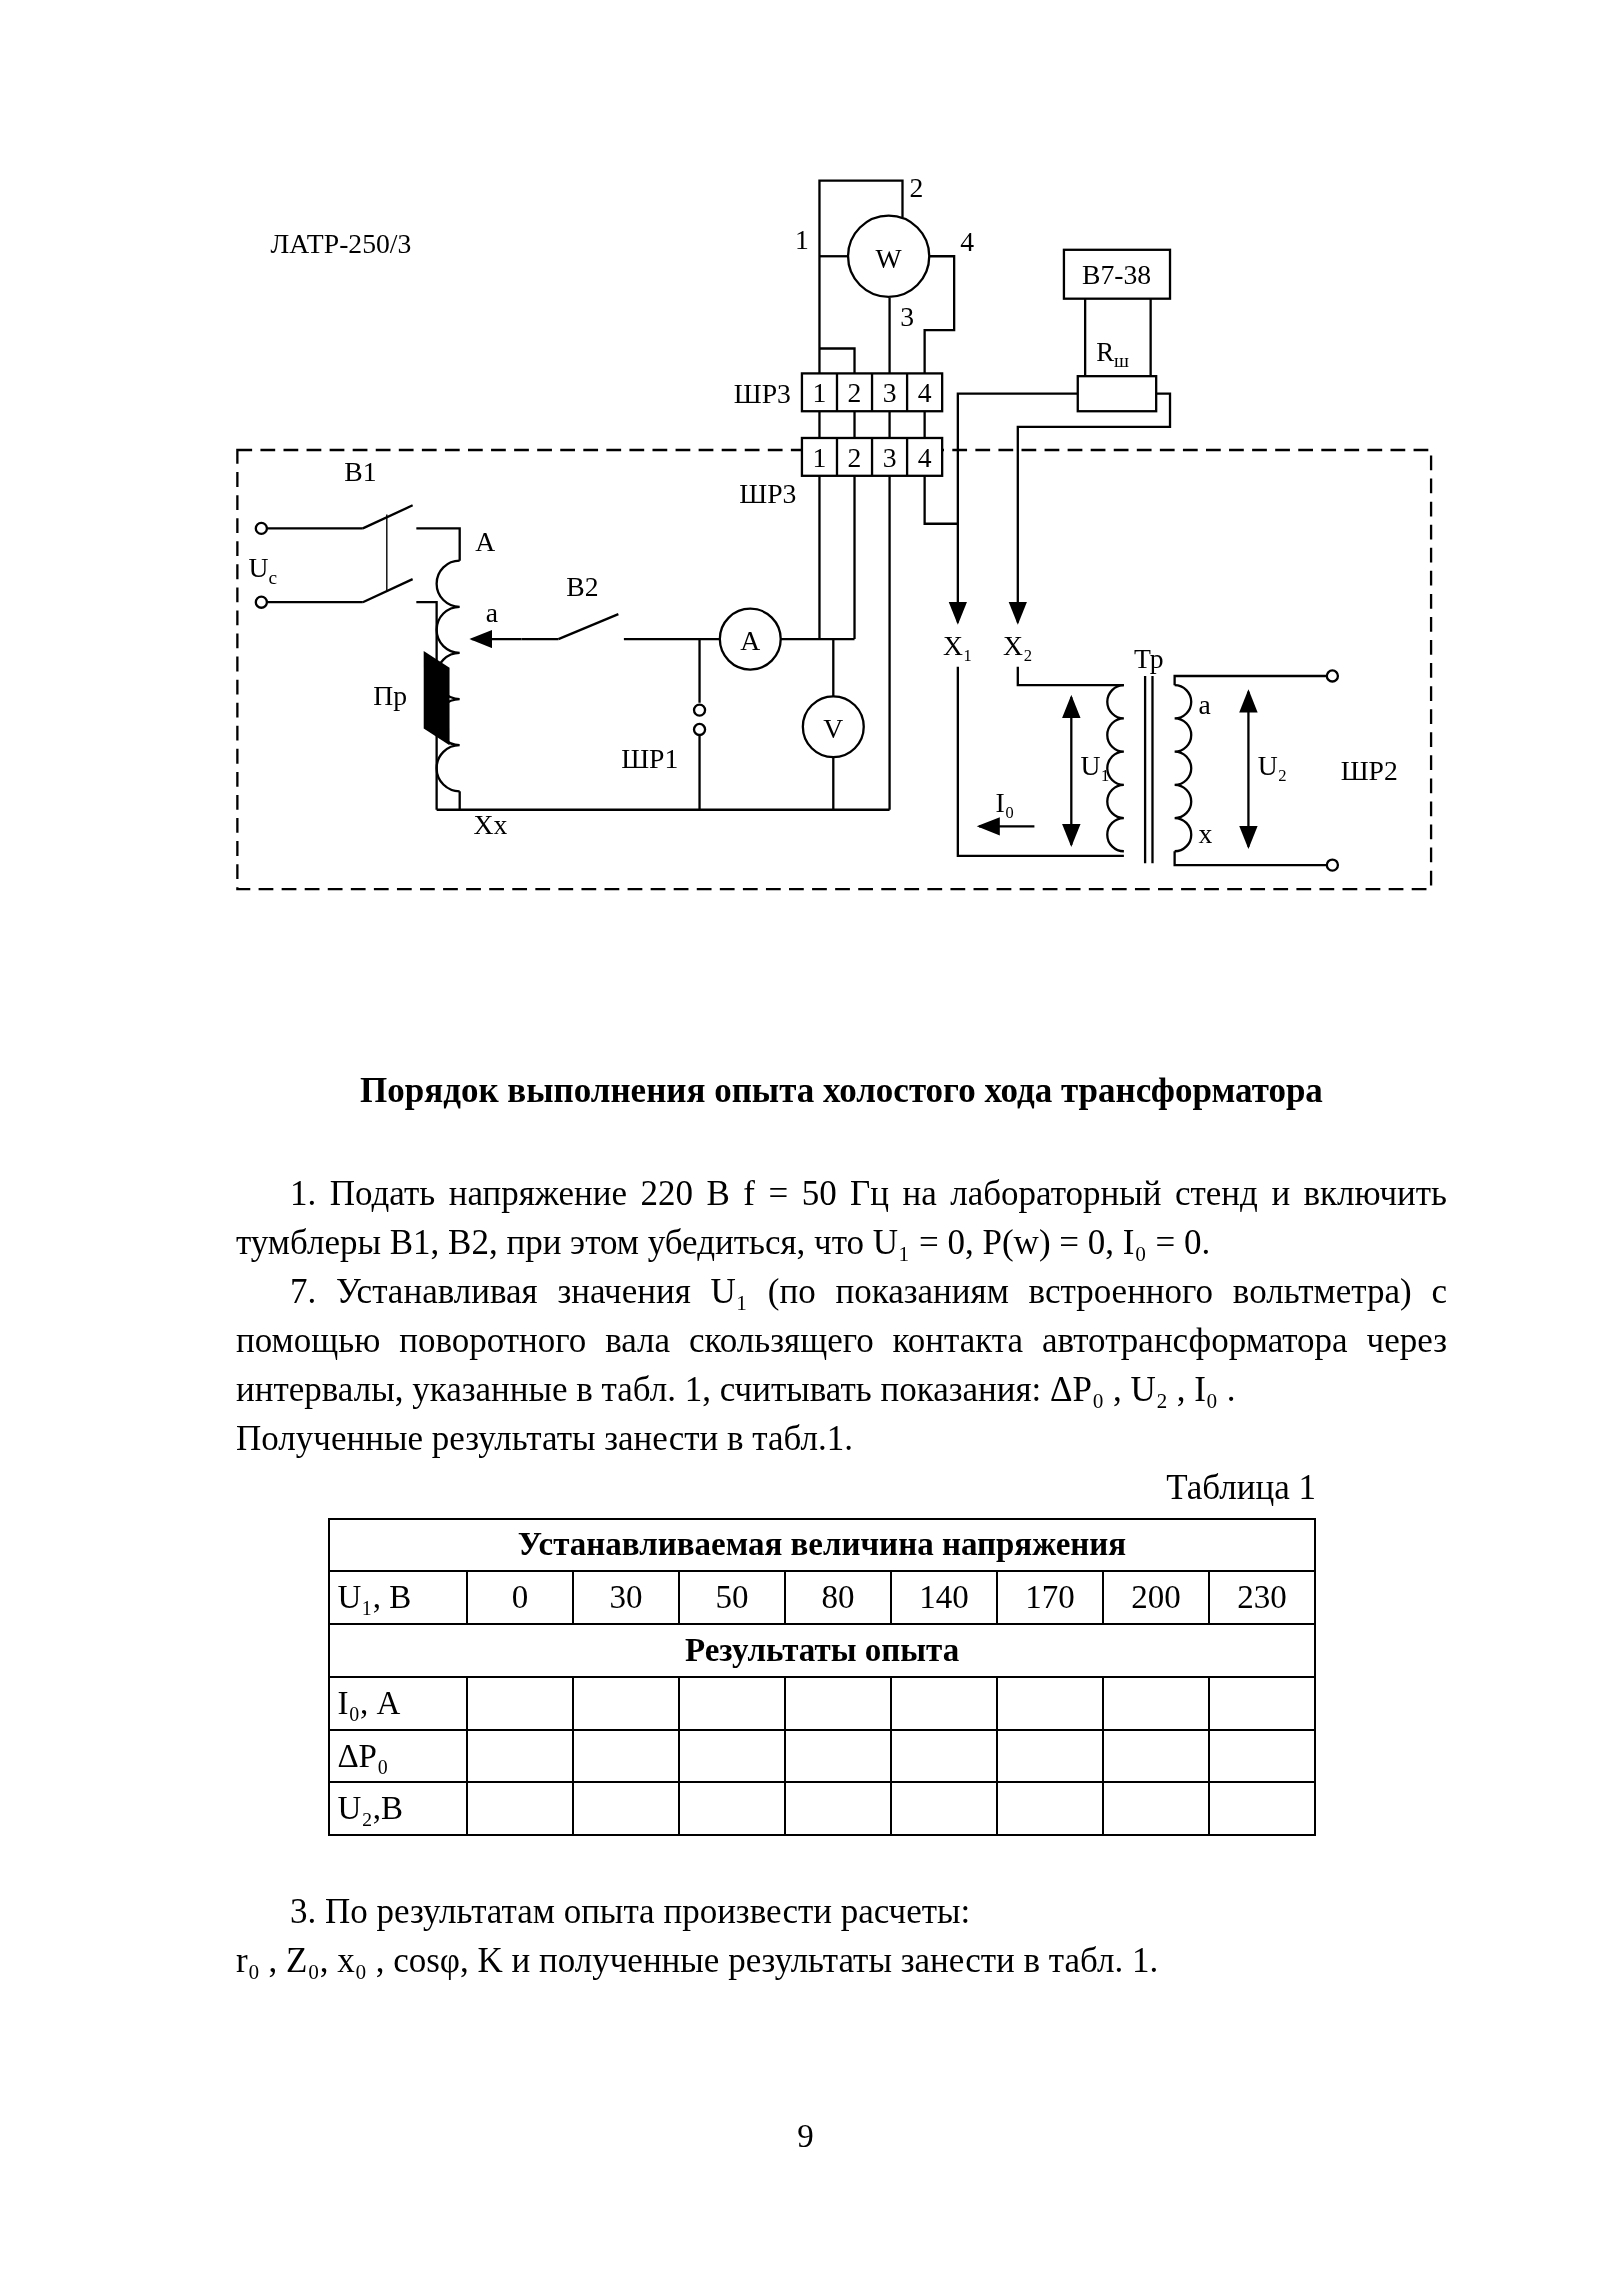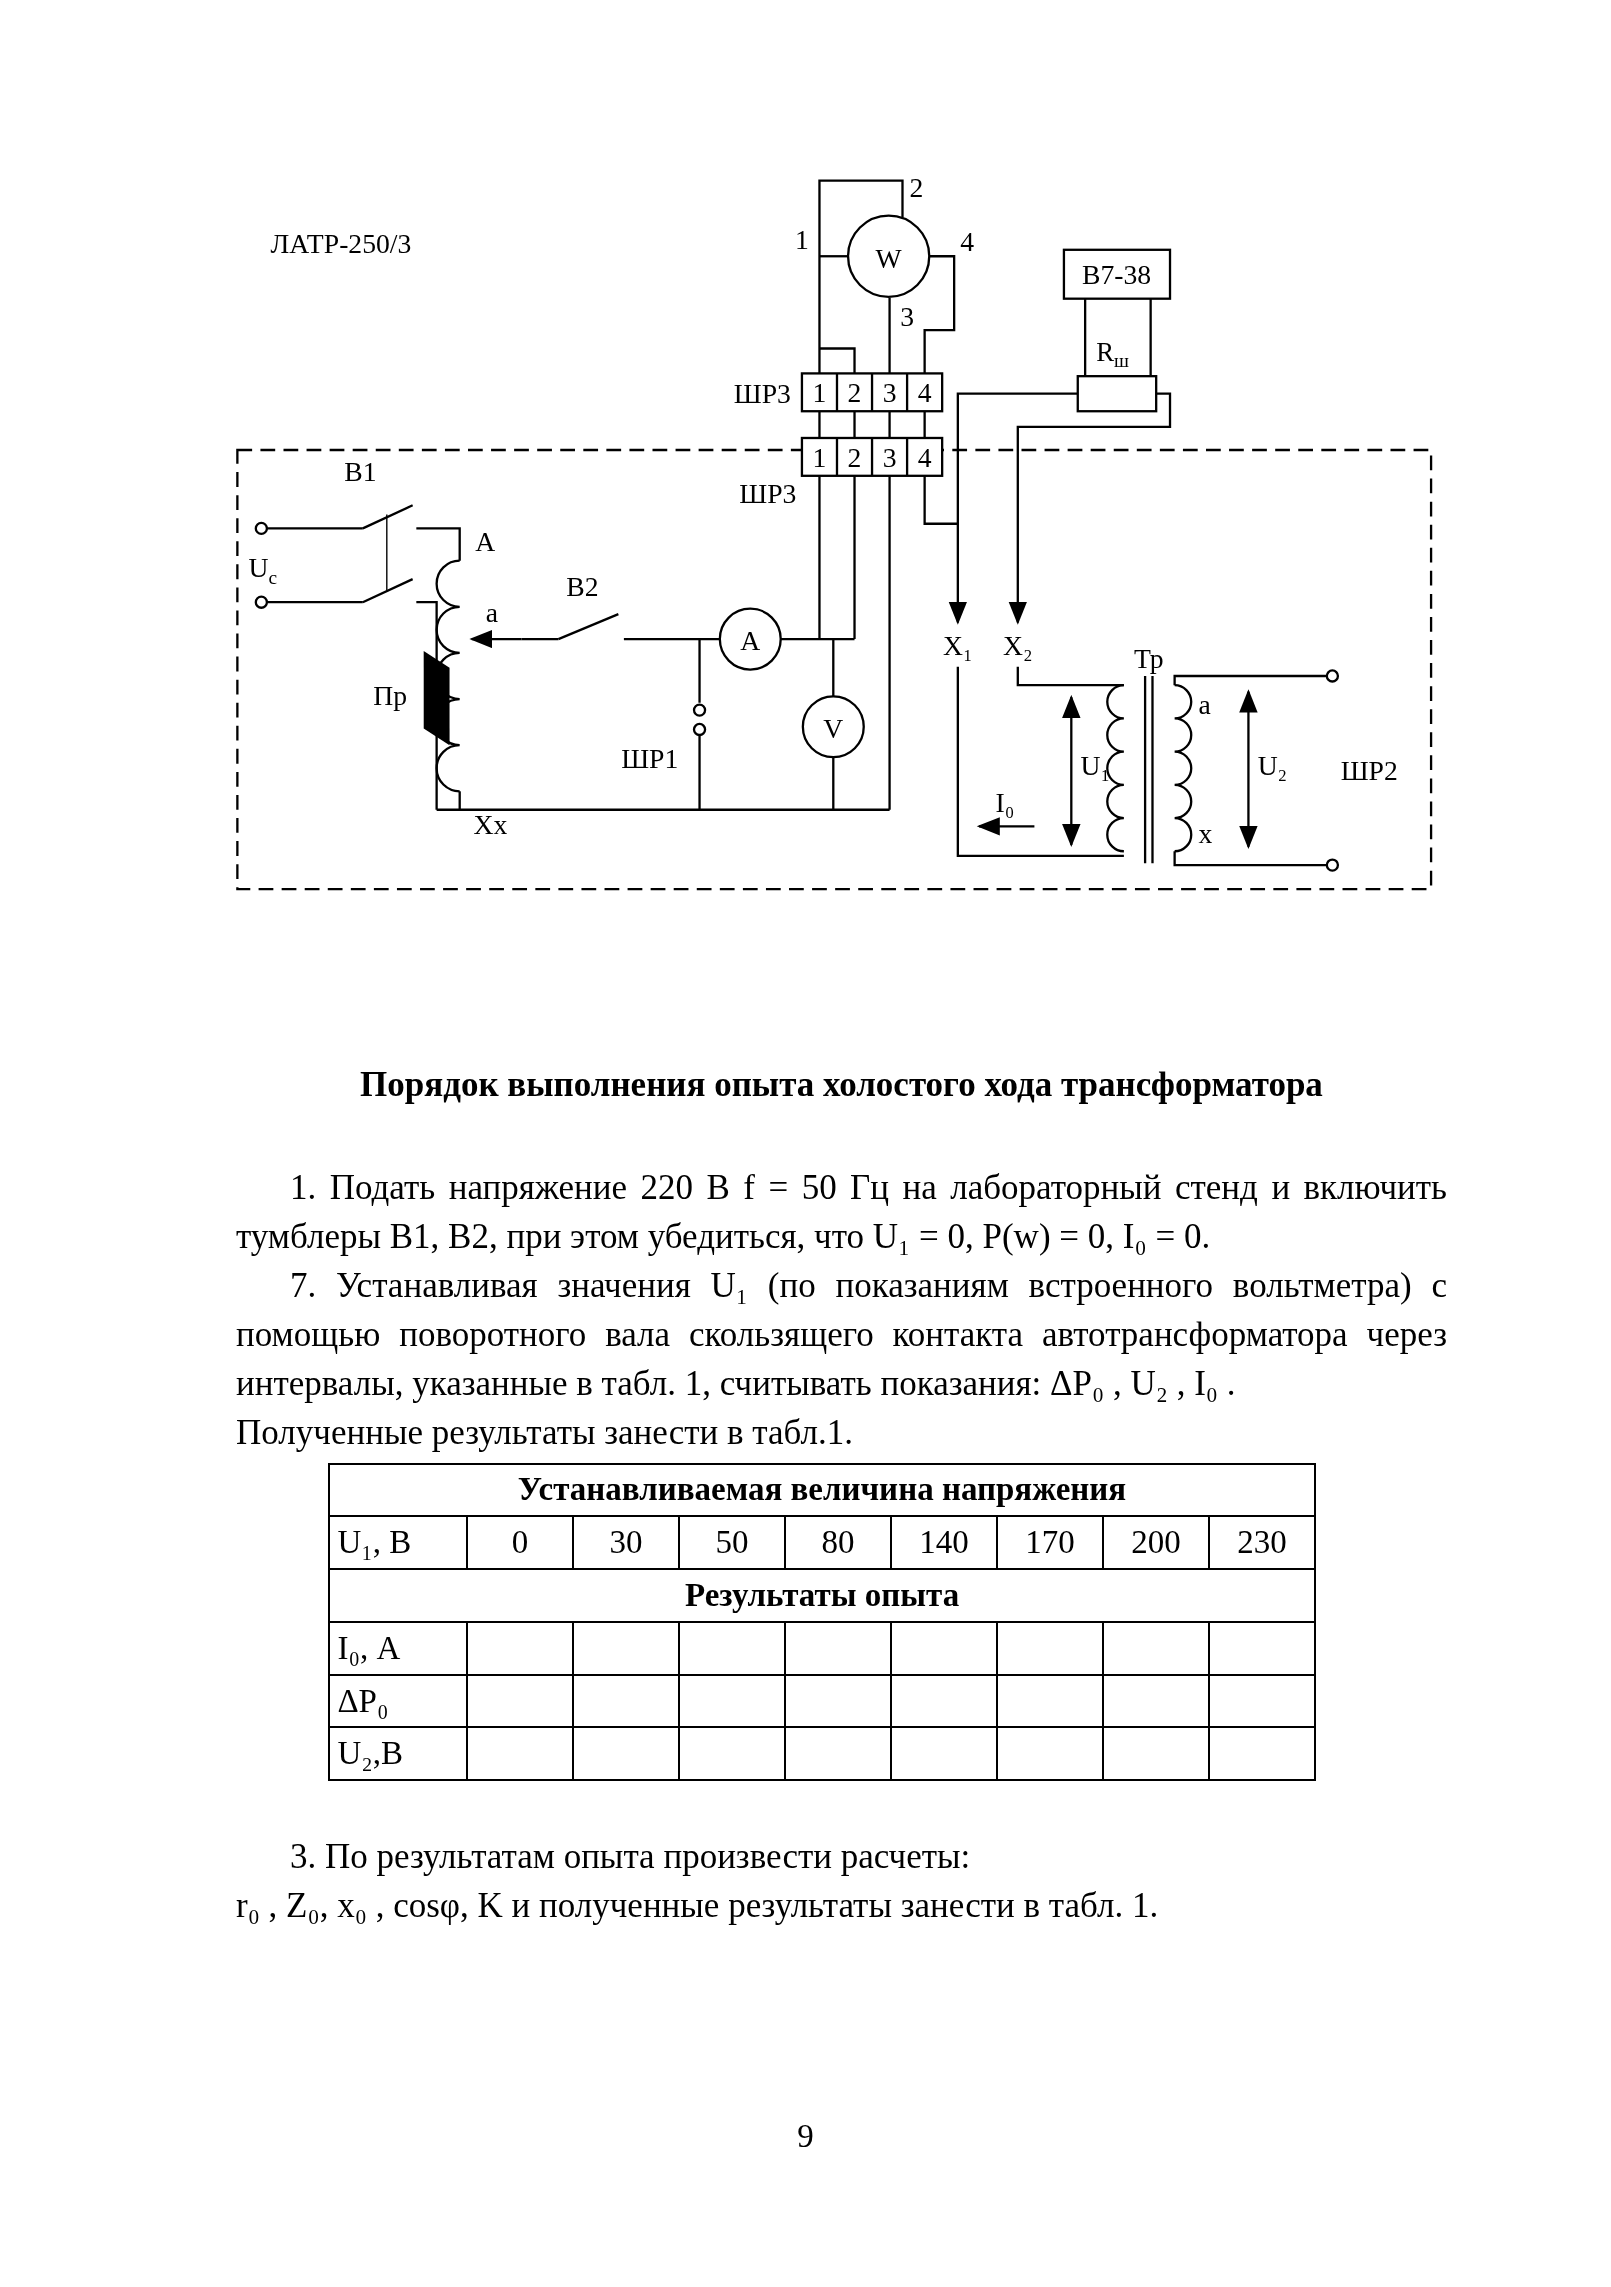--- a/index.html
+++ b/index.html
@@ -6,21 +6,21 @@
   .page {
     position:relative; width:1611px; height:2288px; margin:0 auto;
     background:#fff; color:#000;
     font-family:"Liberation Serif","DejaVu Serif",serif;
   }
   .diagram { position:absolute; left:215px; top:164px; width:1220px; height:738px; }
   .diagram svg { width:100%; height:100%; display:block; }
   svg text { font-family:"Liberation Serif","DejaVu Serif",serif; font-size:30px; fill:#000; stroke:none; }
   .fig-caption { position:absolute; top:914px; left:0; width:1611px; text-align:center; font-size:35px; }
   .content { position:absolute; left:236px; top:1060px; width:1211px; font-size:35px; line-height:49px; text-align:justify; }
-  .heading { font-size:35px; font-weight:bold; text-align:center; margin:0 0 54px 0; }
+  .heading { font-size:35px; font-weight:bold; text-align:center; margin:6px 0 54px 0; }
   .content p { margin:0; text-indent:54px; }
   .content p.noindent { text-indent:0; }
   .table-caption { text-align:right; padding-right:131px; font-size:35px; }
   table.t1 { border-collapse:collapse; table-layout:fixed; width:988px; margin:5.5px 0 0 92px; }
   table.t1 td { border:2.3px solid #000; font-size:33px; height:41px; padding:0.9px 7.4px; vertical-align:middle; }
   table.t1 td.th { font-weight:bold; text-align:center; }
   table.t1 td.lbl { text-align:left; }
   table.t1 td.val { text-align:center; }
   p.after-table { margin-top:51px !important; }
   .page-num { position:absolute; top:2118px; left:0; width:1611px; text-align:center; font-size:33px; }
@@ -167,20 +167,21 @@
     </svg>
   </div>
 
 
   <div class="content">
     <h2 class="heading">Порядок выполнения опыта холостого хода трансформатора</h2>
     <p>1. Подать напряжение 220 В f = 50 Гц на лабораторный стенд и включить тумблеры В1, В2, при этом убедиться, что U₁  = 0,   P(w) = 0, I₀ = 0.</p>
     <p>7. Устанавливая значения U₁ (по показаниям встроенного вольтметра) с помощью поворотного вала скользящего контакта автотрансформатора через интервалы, указанные в табл. 1, считывать показания: ΔР₀ , U₂ , I₀ .</p>
     <p class="noindent">Полученные результаты занести в табл.1.</p>
 
+    <div class="table-caption">Таблица 1</div>
 
     <table class="t1">
       <colgroup>
         <col style="width:138px">
         <col style="width:106px">
           <col style="width:106px">
           <col style="width:106px">
           <col style="width:106px">
         <col style="width:106px">
           <col style="width:106px">

